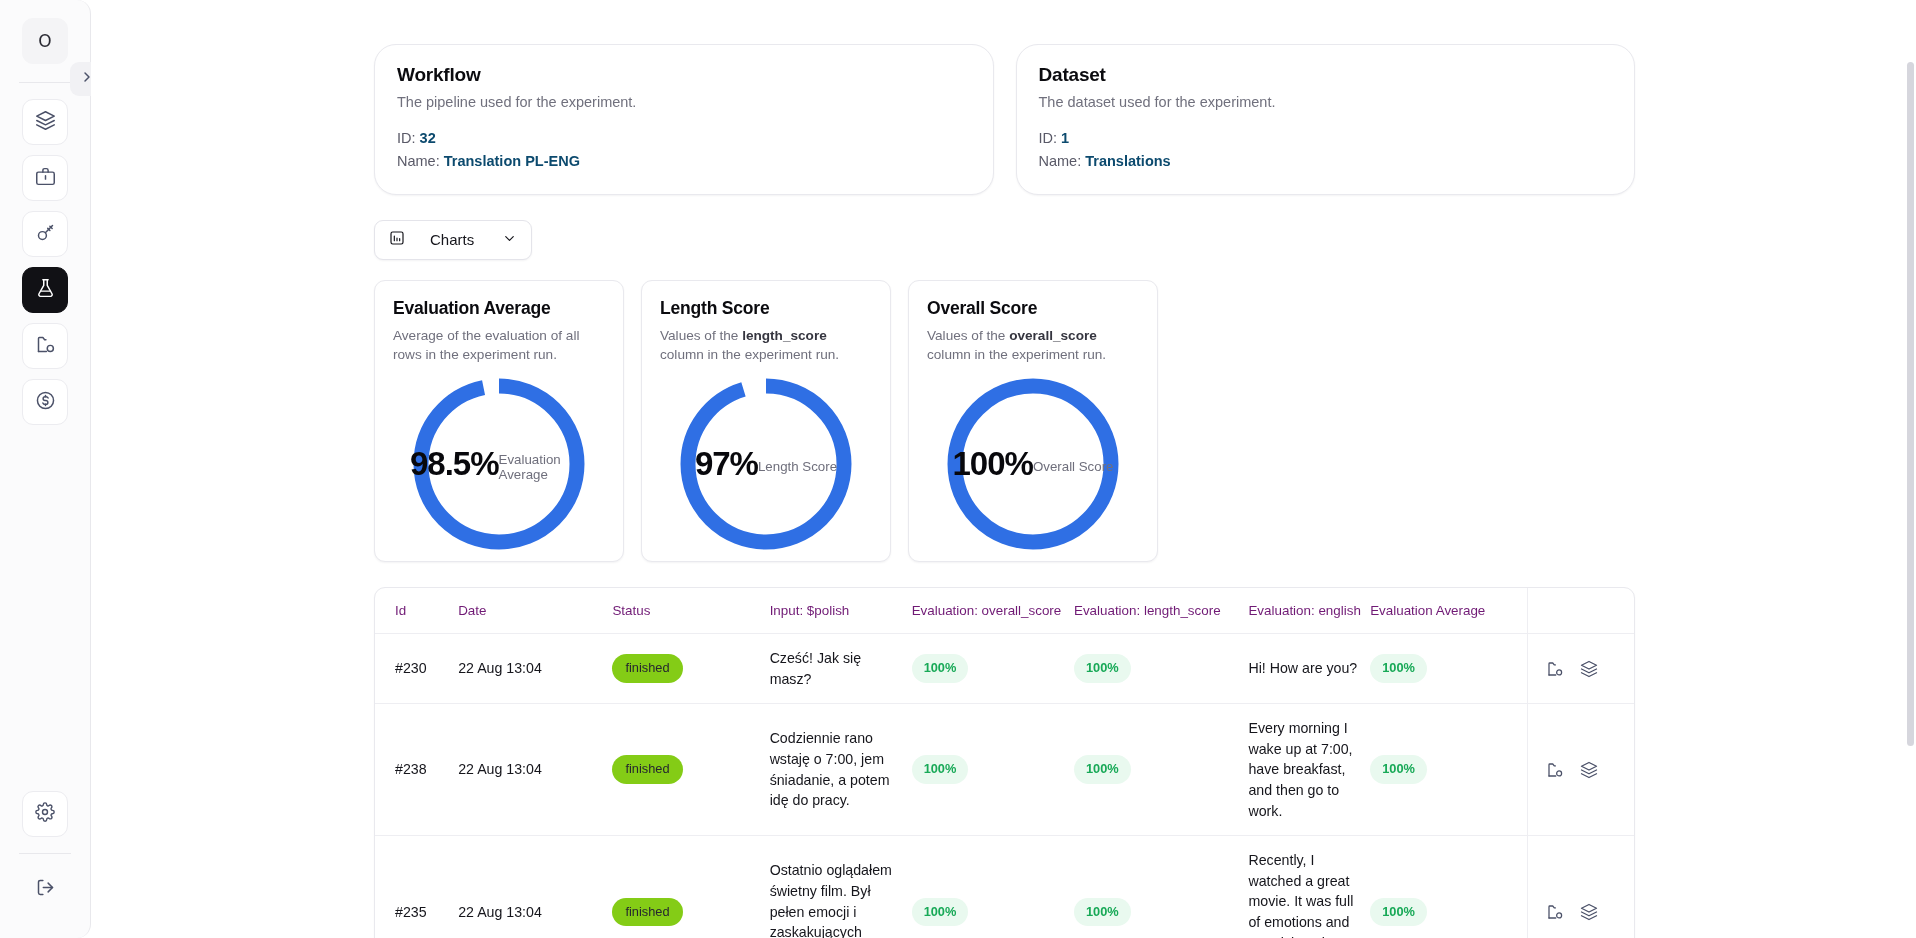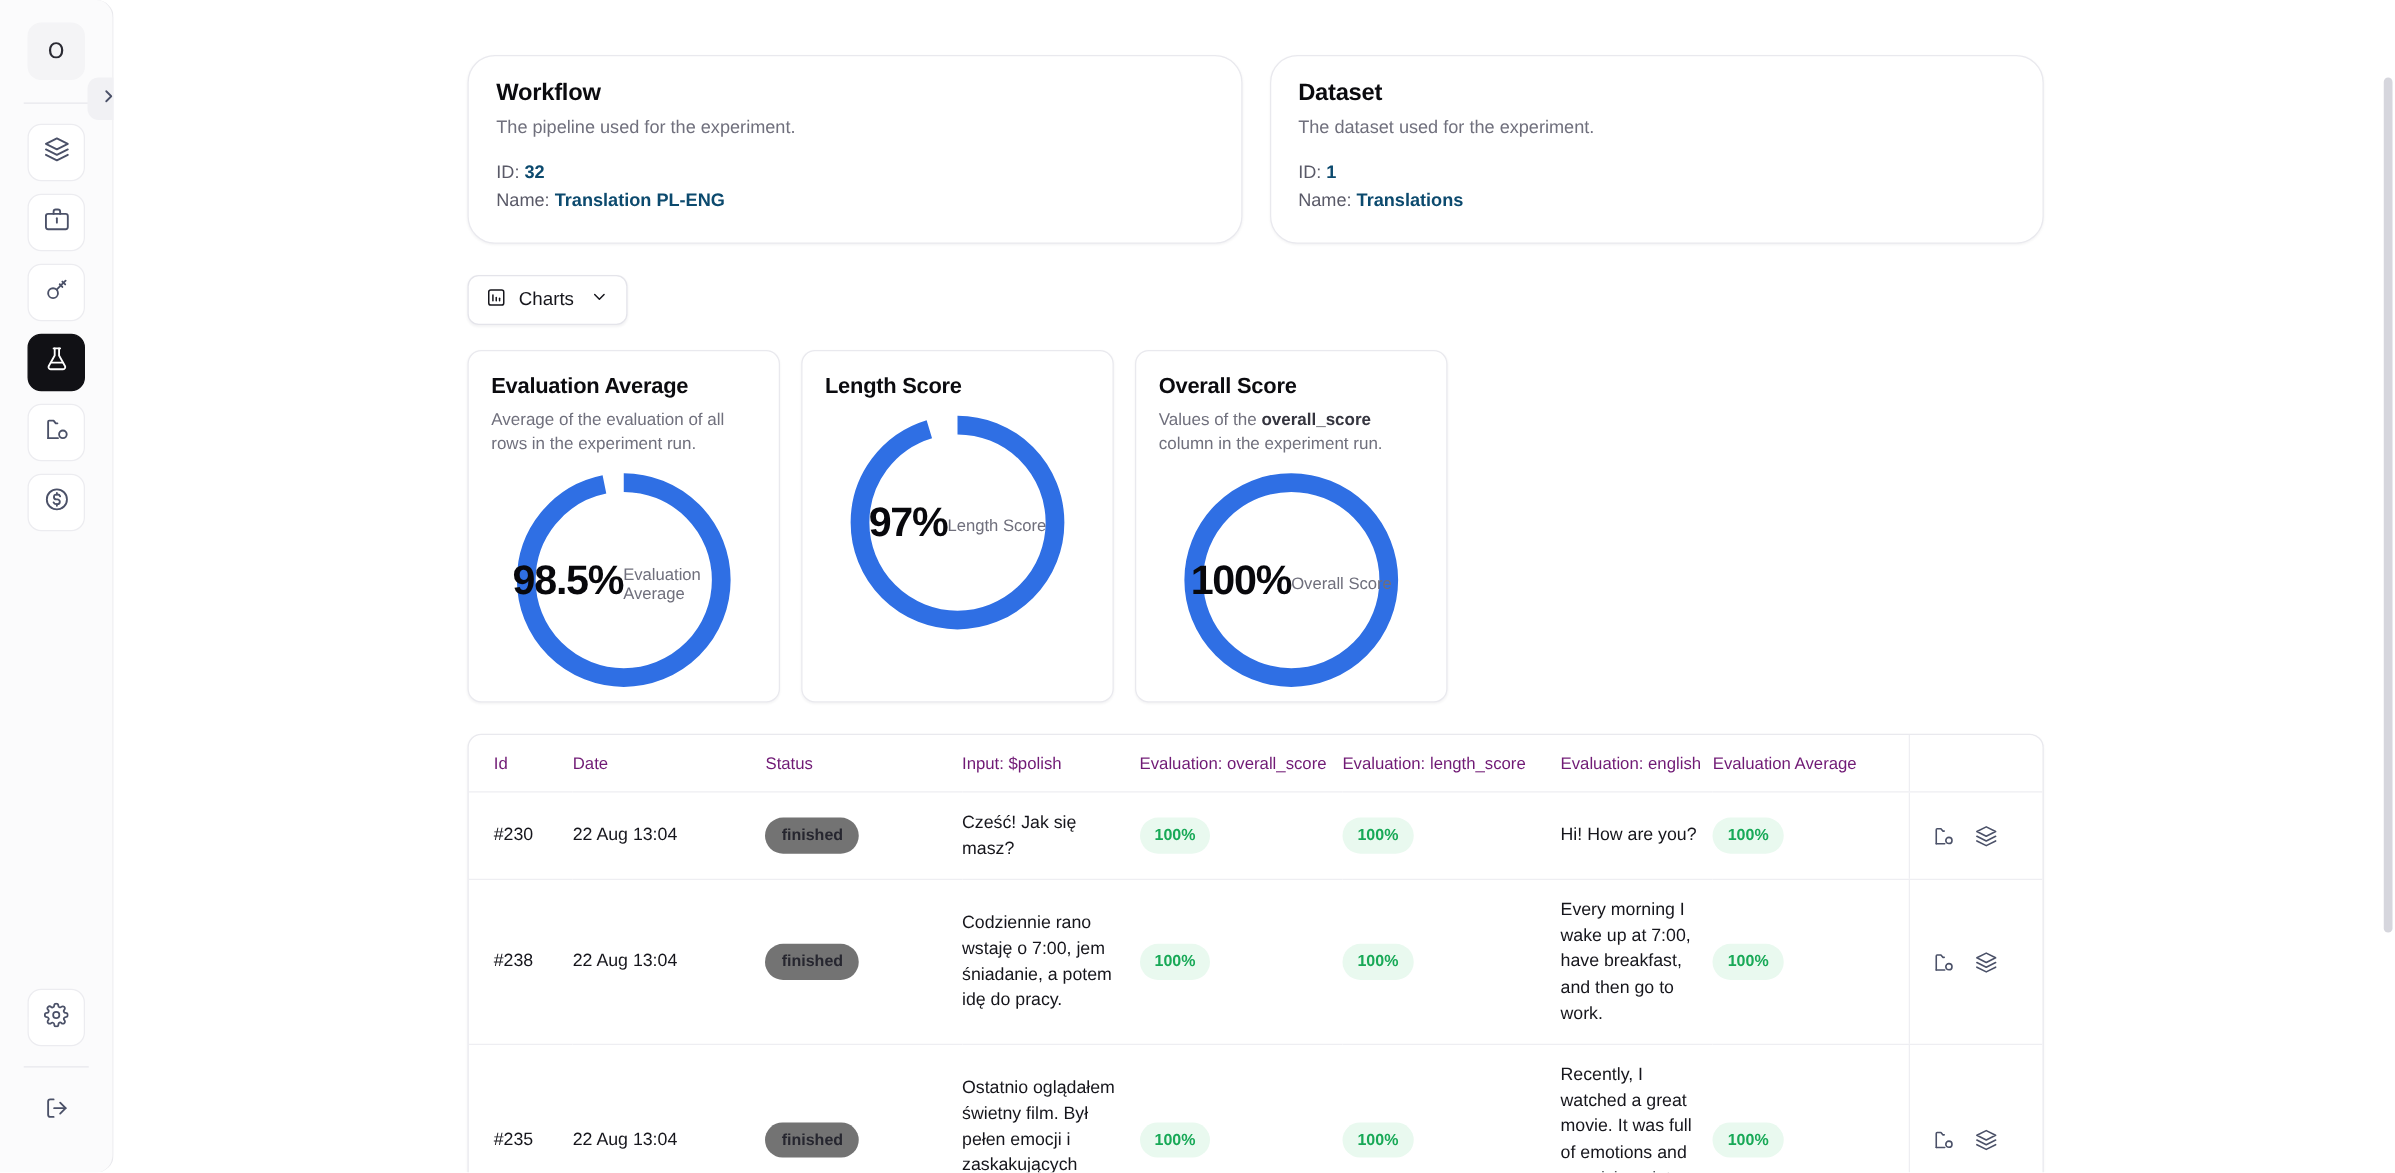--- a/index.html
+++ b/index.html
@@ -74,21 +74,21 @@
   }
   .info-card .sub {
     font-size: 14.5px; color: #70707d; margin-bottom: 17px;
   }
   .kv { font-size: 14.5px; color: #5a5a68; line-height: 1.62; }
   .kv b { color: #0c4a6e; font-weight: 700; }
 
   
   #charts-btn {
     margin-top: 25px;
-    display: inline-flex; align-items: center; gap: 10px;
+    display: inline-flex; align-items: center; gap: 25px;
     height: 40px; padding: 0 14px;
     background: #ffffff;
     border: 1px solid #e4e4ea;
     border-radius: 9px;
     box-shadow: 0 1px 2px rgba(16,24,40,.05);
     font-size: 15px; color: #16161c; font-weight: 400;
     cursor: pointer;
   }
 
   
@@ -156,22 +156,22 @@
   .col-status  { width: 155px; }
   .col-input   { width: 140px; }
   .col-ov      { width: 160px; }
   .col-len     { width: 172px; }
   .col-eng     { width: 120px; }
   .col-avg     { width: 155px; }
   .col-act     { width: 105px; }
 
   .badge-status {
     display: inline-block;
-    background: #737373; color: #26262f;
-    font-size: 12.8px; font-weight: 700;
+    background: #84cc16; color: #26262f;
+    font-size: 12.8px; font-weight: 400;
     padding: 5px 13px; border-radius: 999px;
   }
   .badge-score {
     display: inline-block;
     background: #e9f9ef; color: #18a957;
     font-size: 12.8px; font-weight: 700;
     padding: 5px 12px; border-radius: 999px;
   }
   .act-cell { border-left: 1px solid #eeeef2; }
   .acts { display: flex; gap: 16px; align-items: center; color: #4b5168; padding-left: 18px; }
@@ -355,20 +355,21 @@
               <circle cx="89" cy="89" r="78" fill="none" stroke="#2f6fe4" stroke-width="15" stroke-dasharray="473.74 16.35" stroke-linecap="butt"></circle>
             </svg>
             <div class="donut-center">
               <div class="donut-val">98.5%</div>
               <div class="donut-lab">Evaluation Average</div>
             </div>
           </div>
         </div>
         <div class="score-card">
           <h3>Length Score</h3>
+          <div class="sub">Values of the <b>length_score</b> column in the experiment run.</div>
           <div class="donut-wrap">
             <svg width="178" height="178" viewBox="0 0 178 178">
               <circle cx="89" cy="89" r="78" fill="none" stroke="#ffffff" stroke-width="15"></circle>
               <circle cx="89" cy="89" r="78" fill="none" stroke="#2f6fe4" stroke-width="15" stroke-dasharray="466.39 23.70" stroke-linecap="butt"></circle>
             </svg>
             <div class="donut-center">
               <div class="donut-val">97%</div>
               <div class="donut-lab">Length Score</div>
             </div>
           </div>

